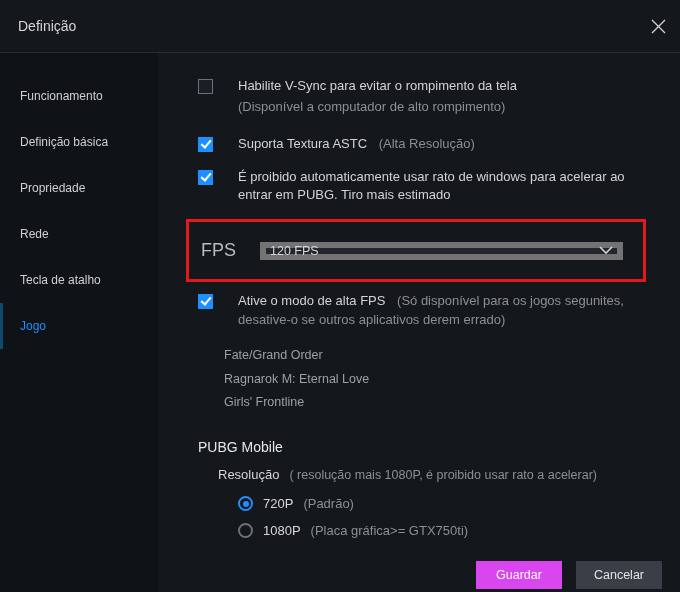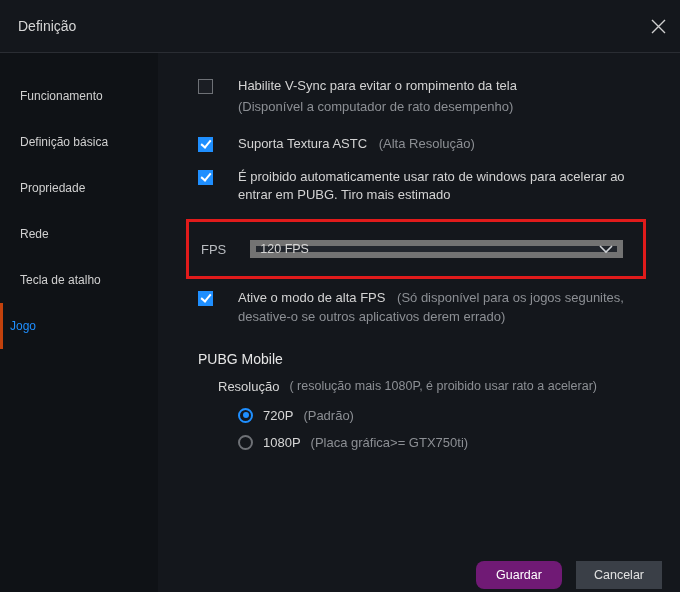--- a/index.html
+++ b/index.html
@@ -34,22 +34,22 @@
     padding-top: 20px;
   }
   .sidebar-item {
     padding: 16px 0 16px 20px;
     color: #d0d0d0;
     font-size: 12px;
     cursor: pointer;
   }
   .sidebar-item.active {
     color: #1f8fff;
-    border-left: 3px solid #c2410c;
-    padding-left: 7px;
+    border-left: 3px solid #0c4a6e;
+    padding-left: 17px;
   }
   .content {
     flex: 1;
     position: relative;
     padding: 24px 24px 60px 40px;
     overflow: hidden;
   }
   .row { margin-bottom: 14px; }
   .checkbox-row {
     display: flex;
@@ -82,21 +82,21 @@
   .label-sub { color: #8c8f94; }
   .fps-box {
     border: 3px solid #e11b1b;
     padding: 18px 20px 18px 12px;
     margin: 8px 0 10px -12px;
     display: flex;
     align-items: center;
     gap: 24px;
     width: 460px;
   }
-  .fps-label { color: #b9bcc0; font-size: 13px; }
+  .fps-label { color: #b9bcc0; font-size: 18px; }
   .dropdown {
     flex: 1;
     height: 18px;
     border: 6px solid #737373;
     background: #22262d;
     display: flex;
     align-items: center;
     justify-content: space-between;
     padding: 0 4px;
     color: #d6d6d6;
@@ -127,21 +127,21 @@
     position: absolute;
     right: 18px; bottom: 14px;
     display: flex; gap: 14px;
   }
   .btn {
     min-width: 86px; height: 28px;
     display:flex; align-items:center; justify-content:center;
     font-size: 12.5px;
     cursor: pointer;
   }
-  .btn-primary { background:#701a75; color:#fff;border-radius:8px; }
+  .btn-primary { background:#d946ef; color:#fff; }
   .btn-secondary { background:#3a3f47; color:#e2e2e2; }
 </style>
 </head>
 <body>
 
 <div class="titlebar">
   <span class="title">Definição</span>
   <span class="close-x">
     <svg width="15" height="15" viewBox="0 0 15 15">
         <path d="M1 1 L14 14 M14 1 L1 14" stroke="#cfcfcf" stroke-width="1.4"></path>
@@ -158,21 +158,21 @@
     <div class="sidebar-item"><span>Tecla de atalho</span></div>
     <div class="sidebar-item active"><span>Jogo</span></div>
   </div>
 
   <div class="content">
 
     <div class="row checkbox-row">
       <div class="cb"></div>
       <div>
         <span class="label-main">Habilite V-Sync para evitar o rompimento da tela</span>
-        <div class="label-sub" style="margin-top:2px">(Disponível a computador de rato desempenho)</div>
+        <div class="label-sub" style="margin-top:2px">(Disponível a computador de alto rompimento)</div>
       </div>
     </div>
 
     <div class="row checkbox-row" style="margin-top:18px">
       <div class="cb checked"></div>
       <div>
         <span class="label-main">Suporta Textura ASTC</span>
         <span class="label-sub" style="margin-left:8px">(Alta Resolução)</span>
       </div>
     </div>
@@ -196,20 +196,25 @@
       </div>
     </div>
 
     <div class="row checkbox-row">
       <div class="cb checked"></div>
       <div style="max-width:430px">
         <span class="label-main">Ative o modo de alta FPS</span>
         <span class="high-fps-note" style="margin-left:8px">(Só disponível para os jogos segunites, desative-o se outros aplicativos derem errado)</span>
       </div>
     </div>
+    <div class="game-list">
+      <div>Fate/Grand Order</div>
+      <div>Ragnarok M: Eternal Love</div>
+      <div>Girls' Frontline</div>
+    </div>
 
     <div class="section-head">PUBG Mobile</div>
 
     <div class="res-row">
       <span>Resolução</span>
       <span class="res-note">( resolução mais 1080P, é proibido usar rato a acelerar)</span>
     </div>
 
     <div class="radio-group">
       <div class="radio-row">

